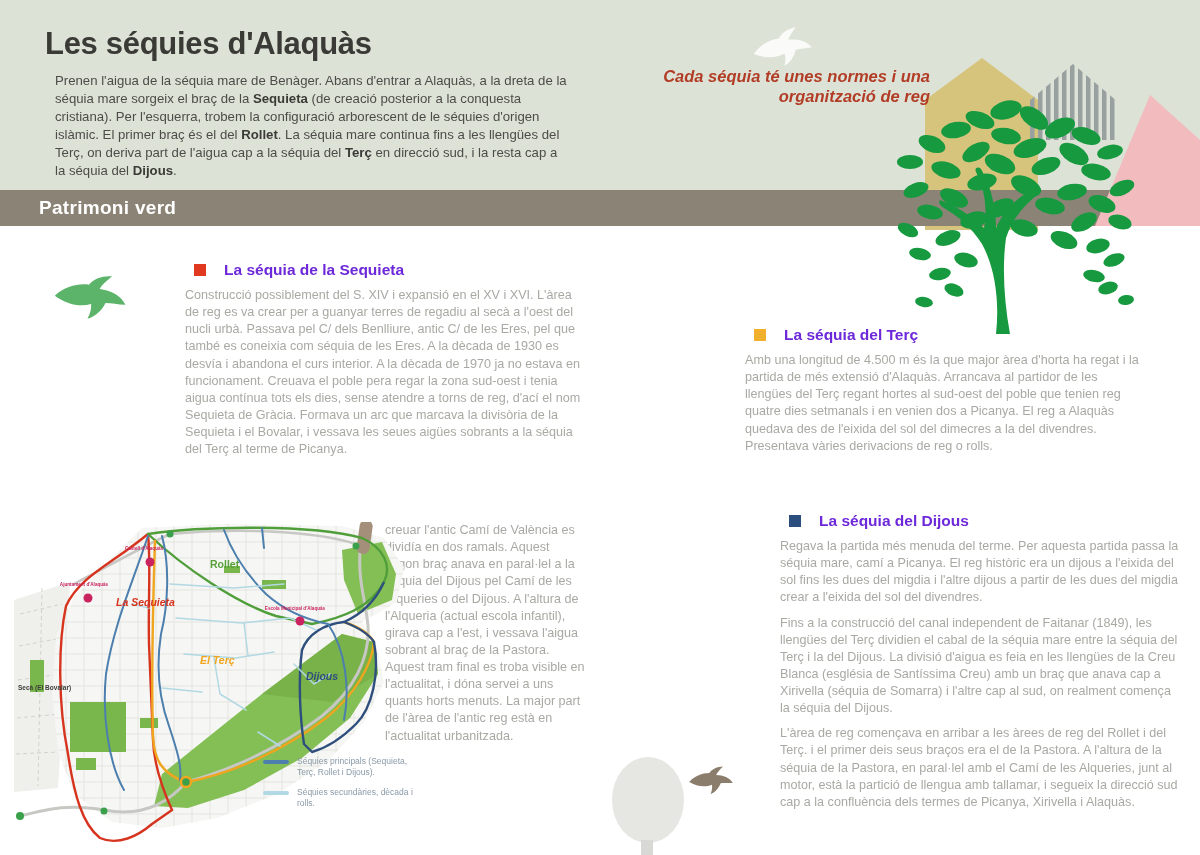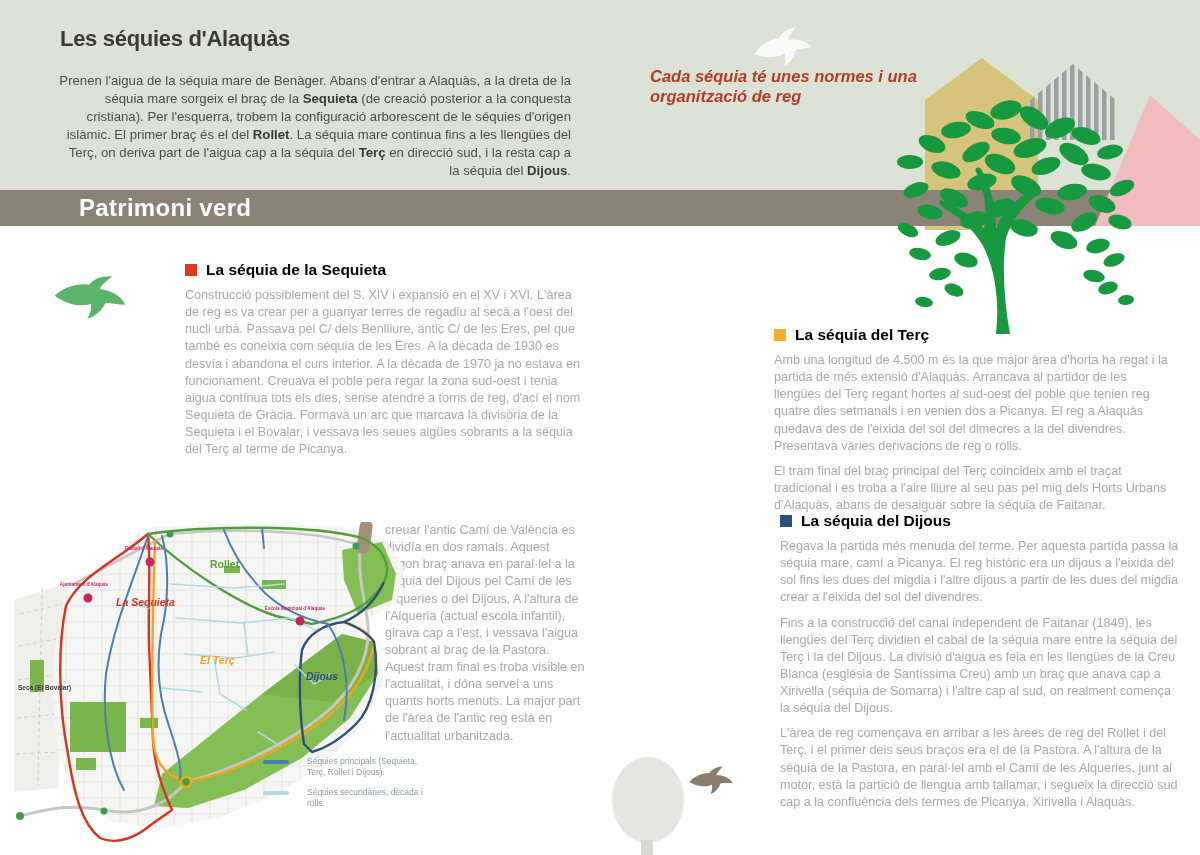--- a/index.html
+++ b/index.html
@@ -1,50 +1,50 @@
 <!DOCTYPE html>
 <html><head>
 <meta charset="utf-8">
 <style>
   html,body{margin:0;padding:0;background:#fff;}
   .page{position:relative;width:1200px;height:855px;background:#fff;overflow:hidden;
         font-family:"Liberation Sans",sans-serif;}
   .header-bg{position:absolute;left:0;top:0;width:1200px;height:190px;background:#dde2d6;z-index:0;}
   .band{position:absolute;left:0;top:190px;width:1200px;height:36px;background:#8b8476;z-index:3;}
-  .band-label{display:block;padding-left:79px;line-height:36px;color:#ffffff;font-weight:bold;
-        font-size:24px;letter-spacing:.3px;}
-  .page-title{position:absolute;left:60px;top:26px;font-size:22px;font-weight:800;color:#3a3a36;
+  .band-label{display:block;padding-left:39px;line-height:36px;color:#ffffff;font-weight:bold;
+        font-size:19px;letter-spacing:.3px;}
+  .page-title{position:absolute;left:45px;top:26px;font-size:31px;font-weight:800;color:#3a3a36;
         z-index:2;letter-spacing:-.3px;}
   .intro{position:absolute;left:55px;top:72px;width:516px;font-size:13.2px;line-height:1.37;
-        color:#4c4c48;z-index:2;text-align:right;}
+        color:#4c4c48;z-index:2;}
   .intro b{color:#3a3a36;}
   .callout{position:absolute;left:650px;top:66px;width:280px;font-size:16.5px;line-height:1.22;
-        font-weight:bold;font-style:italic;color:#b23d27;z-index:2;}
+        font-weight:bold;font-style:italic;color:#b23d27;z-index:2;text-align:right;}
   .deco-houses{position:absolute;left:880px;top:28px;z-index:1;}
   .deco-pink{position:absolute;left:1080px;top:90px;z-index:4;}
   .deco-tree{position:absolute;left:888px;top:96px;z-index:5;}
   .bird{position:absolute;}
   .bird-white{left:748px;top:26px;z-index:2;}
   .bird-green{left:50px;top:264px;}
   .bird-brown{left:686px;top:764px;}
   .lollipop{position:absolute;left:610px;top:756px;}
   .section{position:absolute;z-index:2;}
   .sec-sequieta{left:185px;top:261px;width:398px;}
   .sec-rollet{left:185px;top:458px;width:398px;}
   .sec-rollet-wrap{left:385px;top:514px;width:200px;}
-  .sec-terc{left:774px;top:326px;width:402px;}
+  .sec-terc{left:745px;top:326px;width:402px;}
   .sec-dijous{left:780px;top:512px;width:402px;}
-  .sec-head{display:flex;align-items:center;gap:9px;font-weight:bold;font-size:15.5px;
-        color:#000000;margin:0 0 7px 0;}
+  .sec-head{display:flex;align-items:center;gap:18px;font-weight:bold;font-size:15.5px;
+        color:#6d28d9;margin:0 0 7px 9px;}
   .sq{width:12px;height:12px;flex:none;}
   .para{font-size:12.6px;line-height:1.36;color:#a9a9a4;margin:8px 0 8px 0;}
   .map{position:absolute;left:12px;top:522px;z-index:2;}
   .map-label{font-weight:bold;}
   .legend{position:absolute;left:263px;top:756px;width:162px;z-index:4;}
-  .legend-row{display:flex;gap:18px;align-items:flex-start;margin-bottom:9px;}
+  .legend-row{display:flex;gap:8px;align-items:flex-start;margin-bottom:9px;}
   .swatch{width:26px;height:4px;border-radius:2px;margin-top:4px;flex:none;}
   .legend-text{font-size:8.5px;line-height:1.3;color:#8a9aa8;}
 </style>
 </head>
 <body>
 
 <div class="page">
 
   <div class="header-bg"></div>
 
@@ -151,21 +151,20 @@
   <div class="section sec-rollet-wrap">
     <p class="para">creuar l'antic Camí de València es dividía en dos ramals. Aquest segon braç anava en paral·lel a la séquia del Dijous pel Camí de les Alqueries o del Dijous. A l'altura de l'Alqueria (actual escola infantil), girava cap a l'est, i vessava l'aigua sobrant al braç de la Pastora. Aquest tram final es troba visible en l'actualitat, i dóna servei a uns quants horts menuts. La major part de l'àrea de l'antic reg està en l'actualitat urbanitzada.</p>
   </div>
 
   <div class="section sec-terc">
     <div class="sec-head">
       <span class="sq" style="background:#f0b02c"></span>
       <span>La séquia del Terç</span>
     </div>
     <p class="para">Amb una longitud de 4.500 m és la que major àrea d'horta ha regat i la partida de més extensió d'Alaquàs. Arrancava al partidor de les llengües del Terç regant hortes al sud-oest del poble que tenien reg quatre dies setmanals i en venien dos a Picanya. El reg a Alaquàs quedava des de l'eixida del sol del dimecres a la del divendres. Presentava vàries derivacions de reg o rolls.</p>
-    <p class="para">El tram final del braç principal del Terç coincideix amb el traçat tradicional i es troba a l'aire lliure al seu pas pel mig dels Horts Urbans d'Alaquàs, abans de desaiguar sobre la séquia de Faitanar.</p>
   </div>
 
   <div class="section sec-dijous">
     <div class="sec-head">
       <span class="sq" style="background:#2c4e7e"></span>
       <span>La séquia del Dijous</span>
     </div>
     <p class="para">Regava la partida més menuda del terme. Per aquesta partida passa la séquia mare, camí a Picanya. El reg històric era un dijous a l'eixida del sol fins les dues del migdia i l'altre dijous a partir de les dues del migdia crear a l'eixida del sol del divendres.</p>
     <p class="para">Fins a la construcció del canal independent de Faitanar (1849), les llengües del Terç dividien el cabal de la séquia mare entre la séquia del Terç i la del Dijous. La divisió d'aigua es feia en les llengües de la Creu Blanca (església de Santíssima Creu) amb un braç que anava cap a Xirivella (séquia de Somarra) i l'altre cap al sud, on realment comença la séquia del Dijous.</p>
     <p class="para">L'àrea de reg començava en arribar a les àrees de reg del Rollet i del Terç. i el primer deis seus braços era el de la Pastora. A l'altura de la séquia de la Pastora, en paral·lel amb el Camí de les Alqueries, junt al motor, està la partició de llengua amb tallamar, i segueix la direcció sud cap a la confluència dels termes de Picanya, Xirivella i Alaquàs.</p>

